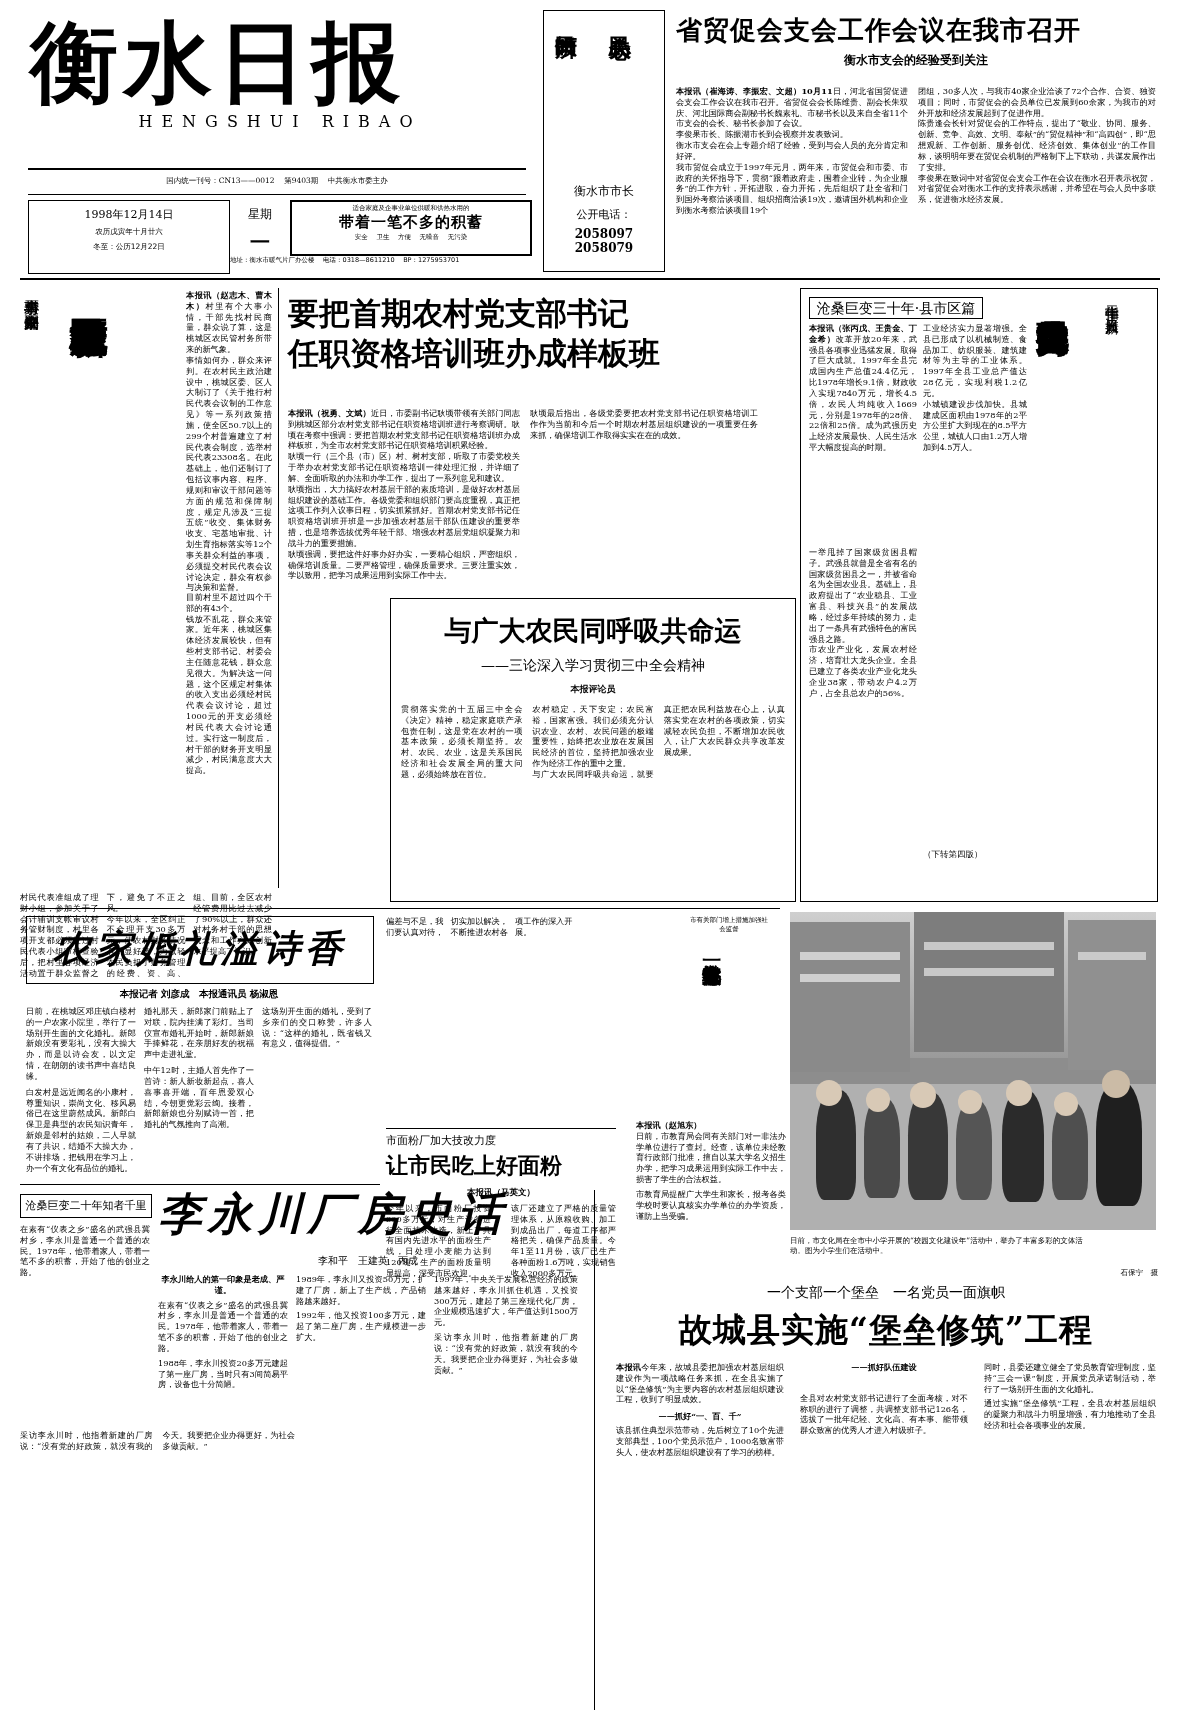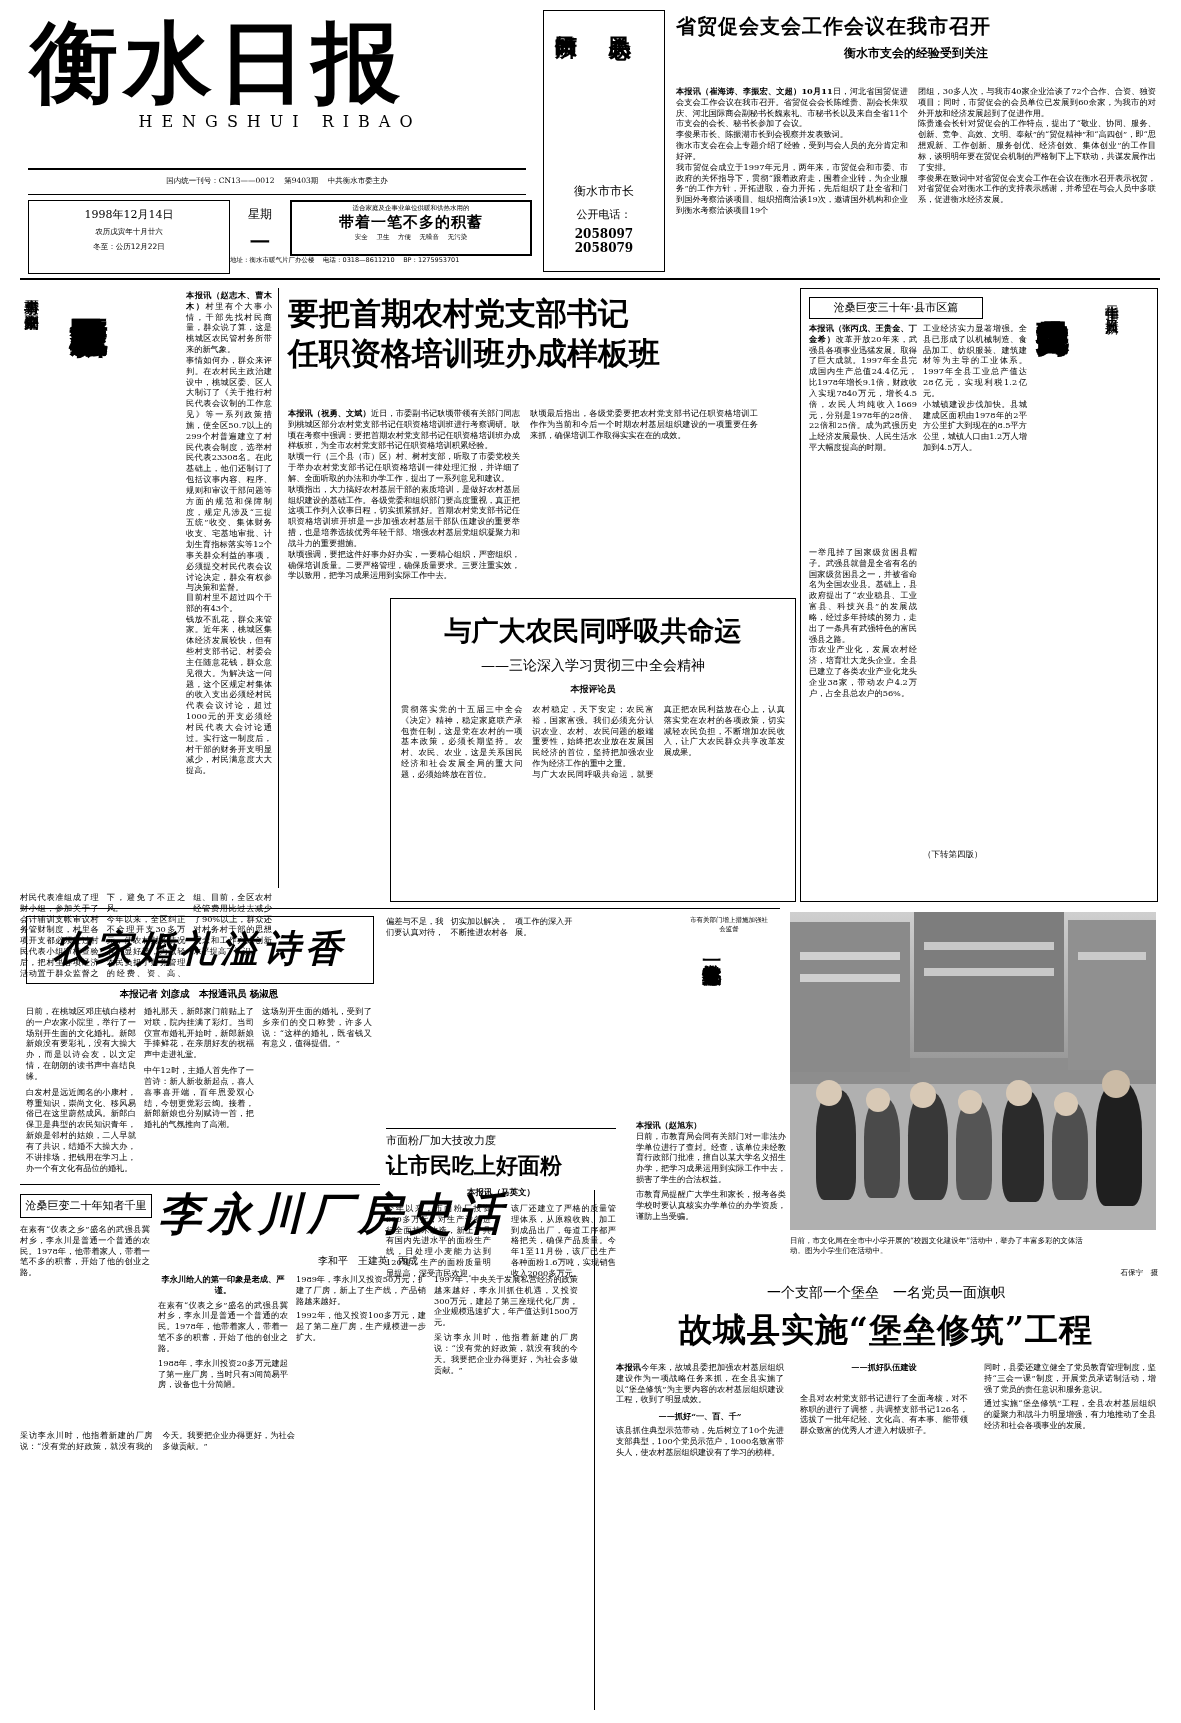--- a/index.html
+++ b/index.html
@@ -79,21 +79,21 @@
     </div>
     <div class="abs" style="left:62px;top:8px;height:150px;">
       <div class="vtext" style="font-size:22px;font-weight:bold;font-family:'DejaVu Serif',serif;">关心民众</div>
     </div>
     <div class="abs center" style="left:0;top:172px;width:120px;font-size:12px;font-family:'DejaVu Serif',serif;">衡水市市长</div>
     <div class="abs center" style="left:0;top:196px;width:120px;font-size:11px;font-family:'DejaVu Serif',serif;">公开电话：</div>
     <div class="abs center" style="left:0;top:216px;width:120px;font-size:12px;font-weight:bold;font-family:'DejaVu Serif',serif;">2058097 2058079</div>
   </div>
 
   <div class="abs" style="left:676px;top:16px;width:480px;">
-    <div style="font-size:20px;font-weight:bold;letter-spacing:1px;font-family:Liberation Mono, monospace;line-height:1.15;">省贸促会支会工作会议在我市召开</div>
+    <div style="font-size:26px;font-weight:bold;letter-spacing:1px;font-family:Liberation Sans, sans-serif;line-height:1.15;">省贸促会支会工作会议在我市召开</div>
     <div class="center" style="font-size:12px;font-weight:bold;margin-top:6px;font-family:'DejaVu Serif',serif;">衡水市支会的经验受到关注</div>
   </div>
   <div class="abs" style="left:676px;top:86px;width:232px;">
     <div class="body-col" style="white-space:pre-line;"><span class="hl">本报讯（崔海涛、李振宏、文超）10月11</span><span>日，河北省国贸促进会支会工作会议在我市召开。省贸促会会长陈维贵、副会长朱双庆、河北国际商会副秘书长魏素礼、市秘书长以及来自全省11个市支会的会长、秘书长参加了会议。
 李俊果市长、陈振湖市长到会视察并发表致词。
 衡水市支会在会上专题介绍了经验，受到与会人员的充分肯定和好评。
 我市贸促会成立于1997年元月，两年来，市贸促会和市委、市政府的关怀指导下，贯彻“跟着政府走，围着企业转，为企业服务”的工作方针，开拓进取，奋力开拓，先后组织了赴全省和门到国外考察洽谈项目、组织招商洽谈19次，邀请国外机构和企业到衡水考察洽谈项目19个</span></div>
   </div>
   <div class="abs" style="left:918px;top:86px;width:238px;">
     <div class="body-col" style="white-space:pre-line;">团组，30多人次，与我市40家企业洽谈了72个合作、合资、独资项目；同时，市贸促会的会员单位已发展到60余家，为我市的对外开放和经济发展起到了促进作用。
@@ -142,21 +142,21 @@
   <div class="abs box" style="left:390px;top:598px;width:404px;height:302px;">
     <div class="center" style="font-size:27px;font-weight:bold;margin-top:14px;font-family:'DejaVu Serif',serif;">与广大农民同呼吸共命运</div>
     <div class="center" style="font-size:14px;margin-top:8px;font-family:'DejaVu Serif',serif;">——三论深入学习贯彻三中全会精神</div>
     <div class="center hl" style="font-size:9px;margin-top:8px;font-family:'DejaVu Serif',serif;">本报评论员</div>
     <div class="body-col" style="margin:8px 10px 0 10px;white-space:pre-line;column-count:3;column-gap:10px;">贯彻落实党的十五届三中全会《决定》精神，稳定家庭联产承包责任制，这是党在农村的一项基本政策，必须长期坚持。农村、农民、农业，这是关系国民经济和社会发展全局的重大问题，必须始终放在首位。
 农村稳定，天下安定；农民富裕，国家富强。我们必须充分认识农业、农村、农民问题的极端重要性，始终把农业放在发展国民经济的首位，坚持把加强农业作为经济工作的重中之重。
 与广大农民同呼吸共命运，就要真正把农民利益放在心上，认真落实党在农村的各项政策，切实减轻农民负担，不断增加农民收入，让广大农民群众共享改革发展成果。</div>
   </div>
 
   <div class="abs box" style="left:800px;top:288px;width:356px;height:612px;">
-    <div class="abs box center" style="left:8px;top:8px;width:172px;height:20px;font-size:11px;line-height:20px;font-family:'DejaVu Serif',serif;">沧桑巨变三十年·县市区篇</div>
+    <div class="abs box center" style="left:8px;top:8px;width:172px;height:20px;font-size:14px;line-height:20px;font-family:'DejaVu Serif',serif;">沧桑巨变三十年·县市区篇</div>
 
     <div class="abs" style="left:300px;top:6px;width:50px;height:230px;">
       <div class="vtext" style="font-size:14px;line-height:1.6;font-family:'DejaVu Serif',serif;">弹指二十年　日月换新天</div>
     </div>
     <div class="abs" style="left:232px;top:6px;width:70px;height:560px;">
       <div class="vtext" style="font-size:33px;font-weight:bold;line-height:1.2;font-family:'DejaVu Serif',serif;">武强县甩掉贫穷奔富路</div>
     </div>
 
     <div class="abs" style="left:8px;top:34px;width:108px;">
       <div class="body-col" style="white-space:pre-line;"><span class="hl">本报讯（张丙戊、王贵金、丁金希）</span><span>改革开放20年来，武强县各项事业迅猛发展。取得了巨大成就。1997年全县完成国内生产总值24.4亿元，比1978年增长9.1倍，财政收入实现7840万元，增长4.5倍，农民人均纯收入1669元，分别是1978年的28倍、22倍和25倍。成为武强历史上经济发展最快、人民生活水平大幅度提高的时期。</span></div>
@@ -282,21 +282,21 @@
   <div class="abs" style="left:616px;top:1362px;width:168px;">
     <div class="body-col"><span class="hl">本报讯</span><span>今年来，故城县委把加强农村基层组织建设作为一项战略任务来抓，在全县实施了以“堡垒修筑”为主要内容的农村基层组织建设工程，收到了明显成效。</span></div>
     <div class="body-col hl center" style="margin-top:6px;">——抓好“一、百、千”</div>
     <div class="body-col" style="margin-top:3px;">该县抓住典型示范带动，先后树立了10个先进支部典型，100个党员示范户，1000名致富带头人，使农村基层组织建设有了学习的榜样。</div>
   </div>
   <div class="abs" style="left:800px;top:1362px;width:168px;">
     <div class="body-col hl center">——抓好队伍建设</div>
     <div class="body-col" style="margin-top:20px;">全县对农村党支部书记进行了全面考核，对不称职的进行了调整，共调整支部书记126名，选拔了一批年纪轻、文化高、有本事、能带领群众致富的优秀人才进入村级班子。</div>
   </div>
   <div class="abs" style="left:984px;top:1362px;width:172px;">
-    <div class="body-col">同时，县委还建立健全了党员教育管理制度，坚持“三会一课”制度，开展党员承诺制活动，增强了党员的责任意识和服务意识。</div>
+    <div class="body-col">同时，县委还建立健全了党员教育管理制度，坚持“三会一课”制度，开展党员承诺制活动，举行了一场别开生面的文化婚礼。</div>
     <div class="body-col" style="margin-top:4px;">通过实施“堡垒修筑”工程，全县农村基层组织的凝聚力和战斗力明显增强，有力地推动了全县经济和社会各项事业的发展。</div>
   </div>
 
   <div class="abs" style="left:20px;top:1430px;width:560px;">
     <div class="body-col" style="column-count:4;column-gap:10px;height:276px;">采访李永川时，他指着新建的厂房说：“没有党的好政策，就没有我的今天。我要把企业办得更好，为社会多做贡献。”</div>
   </div>
 
 </div>
 
 </body></html>

